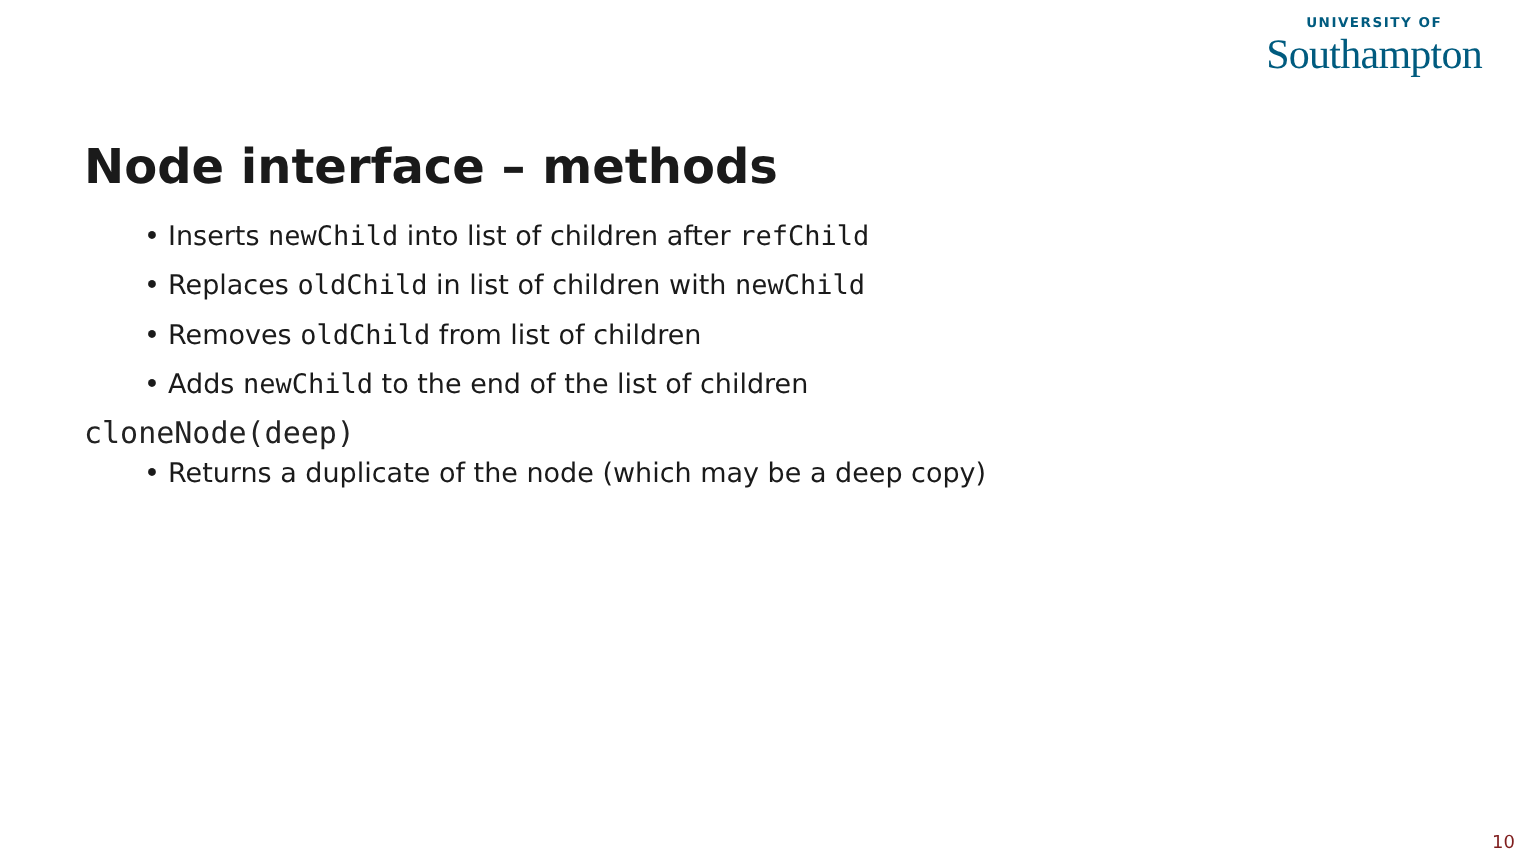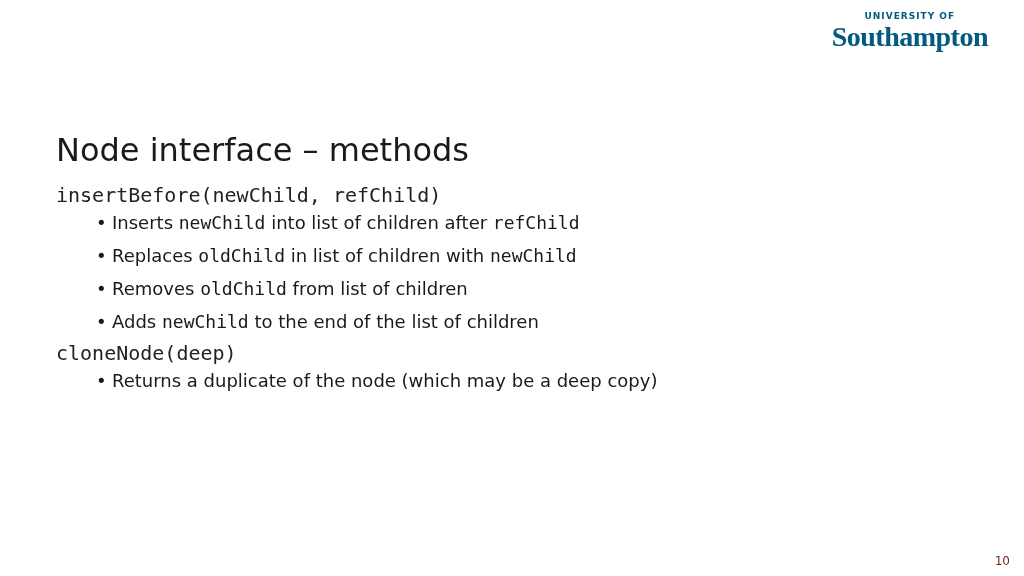--- a/index.html
+++ b/index.html
@@ -24,35 +24,34 @@
     font-size: 9px;
     letter-spacing: 1px;
     color: #005b7f;
     font-weight: 600;
     margin-bottom: 2px;
   }
   .logo .word {
     font-family: Georgia, "Times New Roman", serif;
     font-size: 28px;
     color: #005b7f;
-    font-weight: 700;
+    font-weight: 400;
     letter-spacing: -0.5px;
   }
   .slide {
     position: absolute;
     left: 56px;
     top: 92px;
     right: 56px;
   }
   .title {
     font-size: 32px;
-    font-weight: 400;
+    font-weight: 700;
     color: #1a1a1a;
     margin-bottom: 14px;
-    margin-top: 39px;
   }
   .method {
     margin-bottom: 6px;
   }
   .sig {
     font-family: "Consolas", "Menlo", "DejaVu Sans Mono", monospace;
     font-size: 20px;
     color: #222;
     margin-bottom: 2px;
   }
@@ -86,21 +85,20 @@
 
 <div class="logo">
   <div class="tag">UNIVERSITY OF</div>
   <div class="word">Southampton</div>
 </div>
 
 <div class="slide">
   <div class="title">Node interface – methods</div>
 
   <div class="method">
-    <div class="sig">insertBefore(newChild, refChild)</div>
     <div class="desc-row">
       <span class="bullet">•</span>
       <span class="desc">
         <span>Inserts </span><span class="code">newChild</span><span> into list of children after </span><span class="code">refChild</span><span></span>
       </span>
     </div>
   </div>
 
   <div class="method">
     <div class="desc-row">

